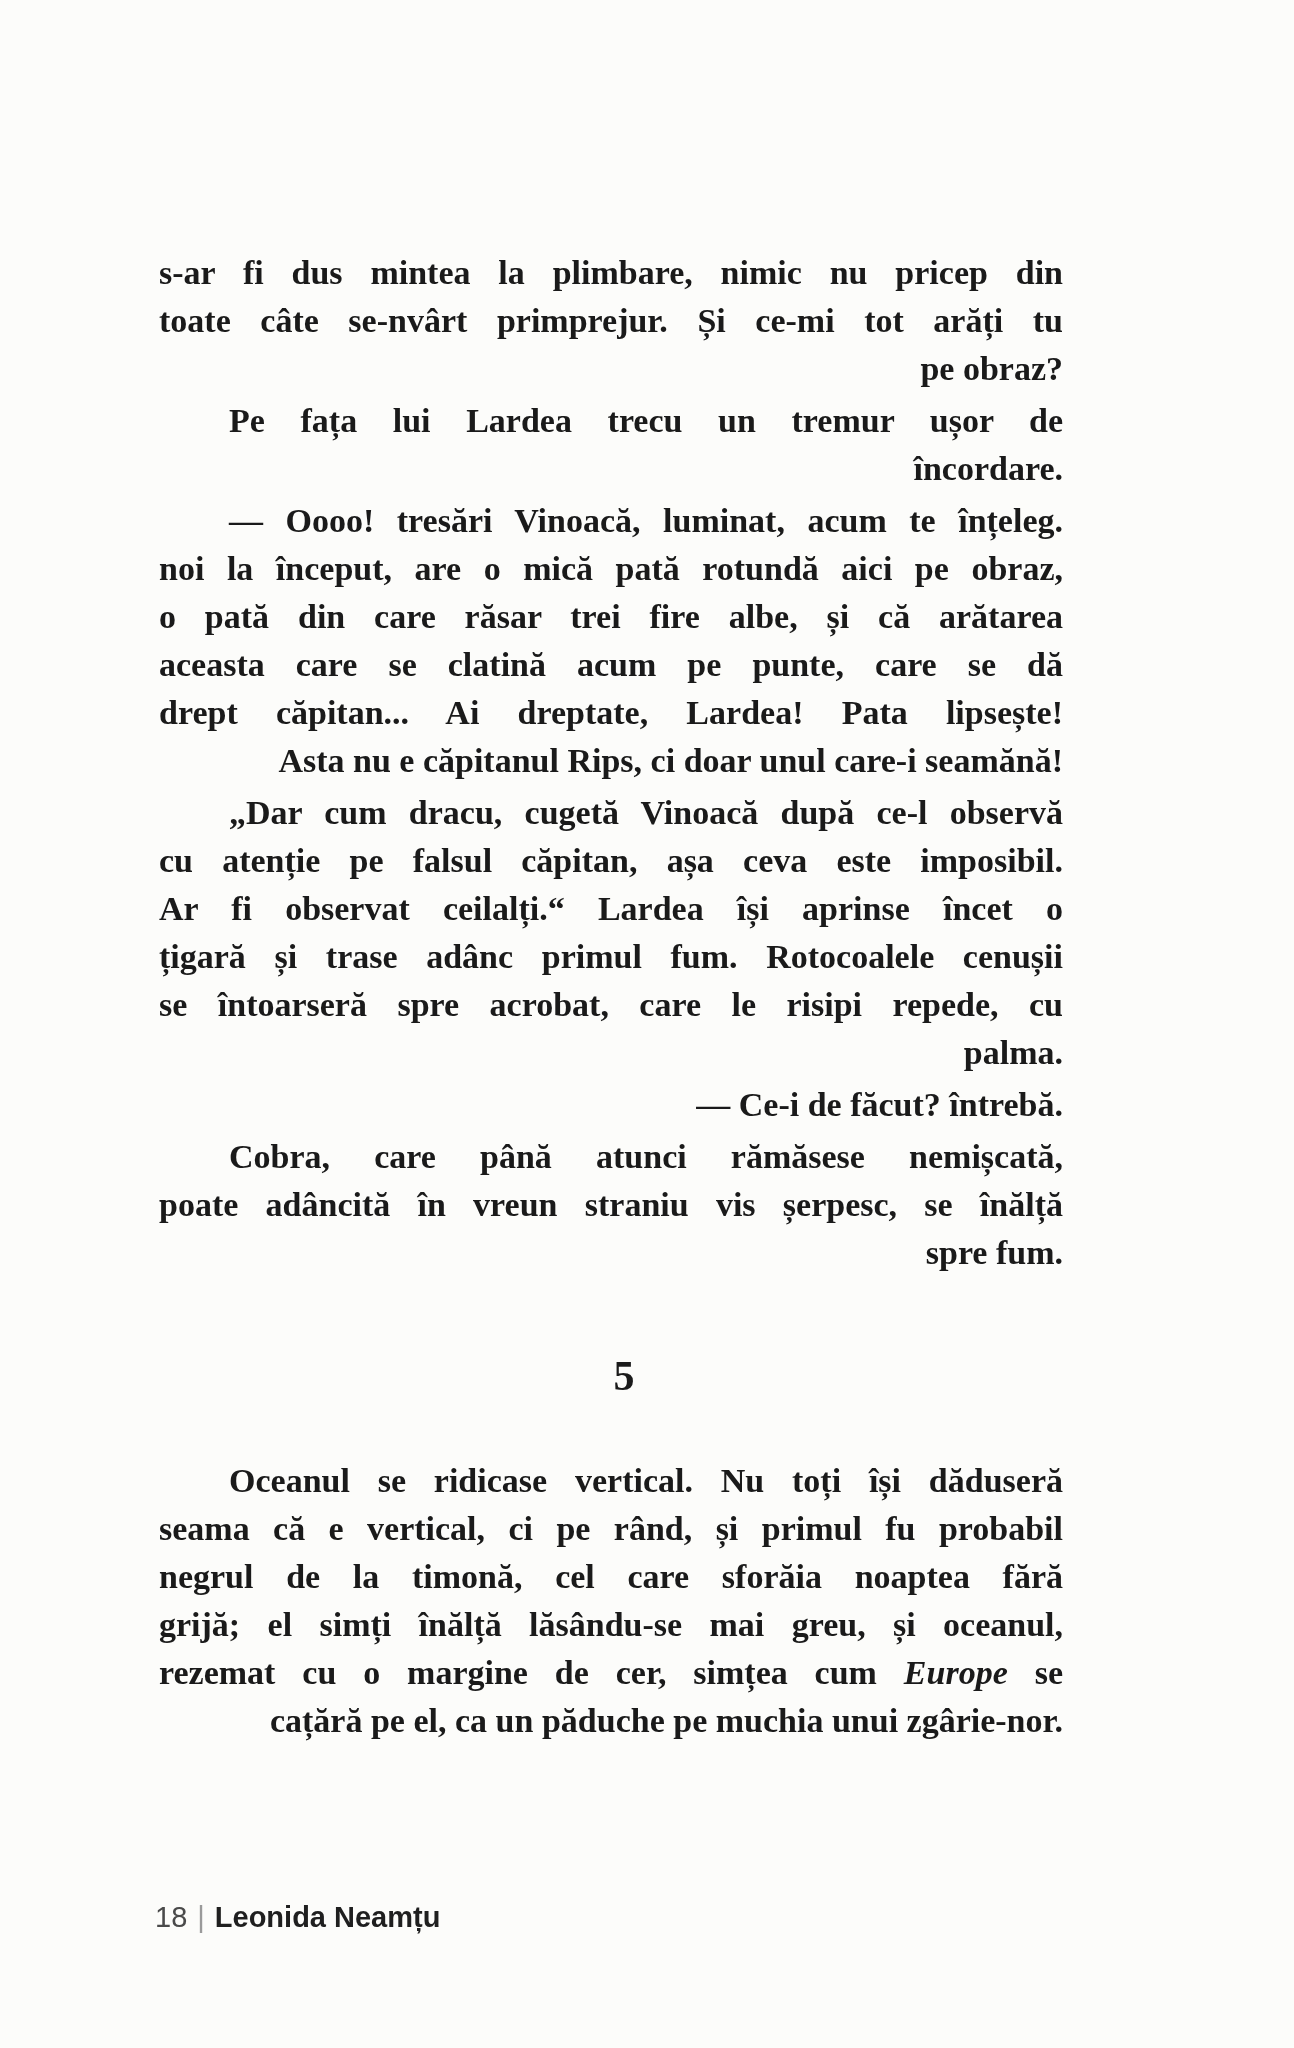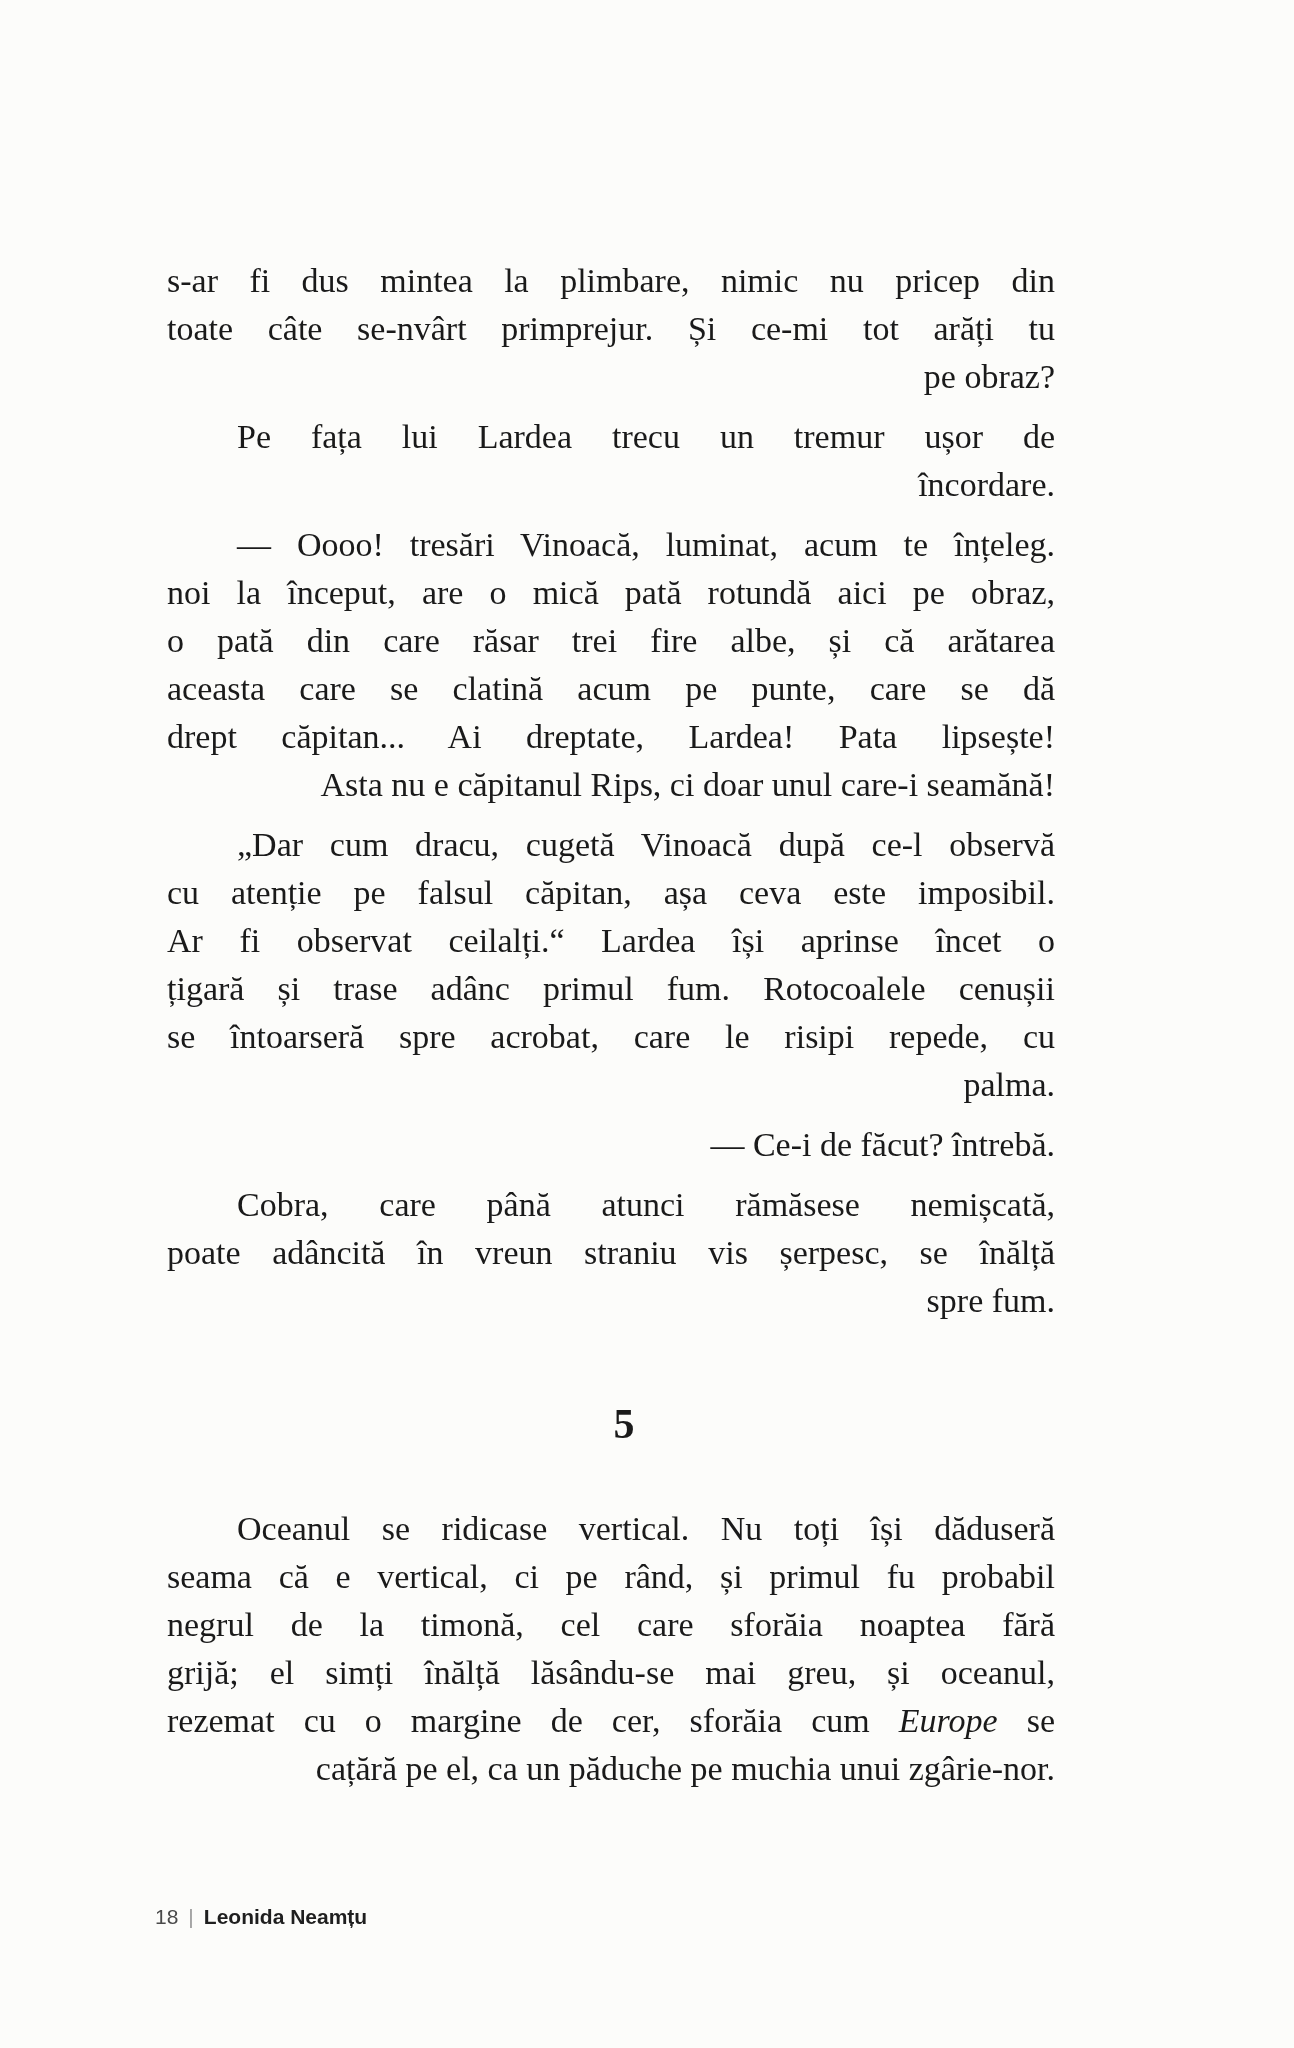--- a/index.html
+++ b/index.html
@@ -16,21 +16,21 @@
     overflow: hidden;
   }
   .text-block {
     position: absolute;
     left: 155px;
     top: 245px;
     width: 912px;
     font-size: 34px;
     line-height: 48px;
   }
-  .para { margin: 12px; }
+  .para { margin: 4px; font-weight: bold; }
   .line { text-align: right; }
   .line.justify {
     text-align: justify;
     text-align-last: justify;
   }
   .line.indent { padding-left: 70px; }
   .em { font-style: italic; }
   .chapter-number {
     text-align: center;
     font-weight: bold;
@@ -38,21 +38,21 @@
     line-height: 50px;
     margin-top: 74px;
     margin-bottom: 56px;
     text-indent: 26px;
   }
   .footer {
     position: absolute;
     left: 155px;
     top: 1901px;
     font-family: "Liberation Sans", sans-serif;
-    font-size: 21px;
+    font-size: 29px;
     line-height: 32px;
     white-space: nowrap;
   }
   .footer .page-num {
     font-weight: normal;
     color: #4a4a4a;
   }
   .footer .sep {
     color: #9a9a9a;
     font-weight: normal;
@@ -102,21 +102,21 @@
         <div class="line"><span>spre fum.</span></div>
       </div>
     </div>
   <div class="chapter-number">5</div>
   <div id="paras-after">
       <div class="para">
         <div class="line justify indent"><span>Oceanul se ridicase vertical. Nu toți își dăduseră</span></div>
         <div class="line justify"><span>seama că e vertical, ci pe rând, și primul fu probabil</span></div>
         <div class="line justify"><span>negrul de la timonă, cel care sforăia noaptea fără</span></div>
         <div class="line justify"><span>grijă; el simți înălță lăsându-se mai greu, și oceanul,</span></div>
-        <div class="line justify"><span>rezemat cu o margine de cer, sforăia cum </span><span class="em">Europe</span><span> se</span></div>
+        <div class="line justify"><span>rezemat cu o margine de cer, simțea cum </span><span class="em">Europe</span><span> se</span></div>
         <div class="line"><span>cațără pe el, ca un păduche pe muchia unui zgârie-nor.</span></div>
       </div>
     </div>
 </div>
 
 <div class="footer">
   <span class="page-num">18</span><span class="sep">|</span><span class="author">Leonida Neamțu</span>
 </div>
 
 </body></html>

